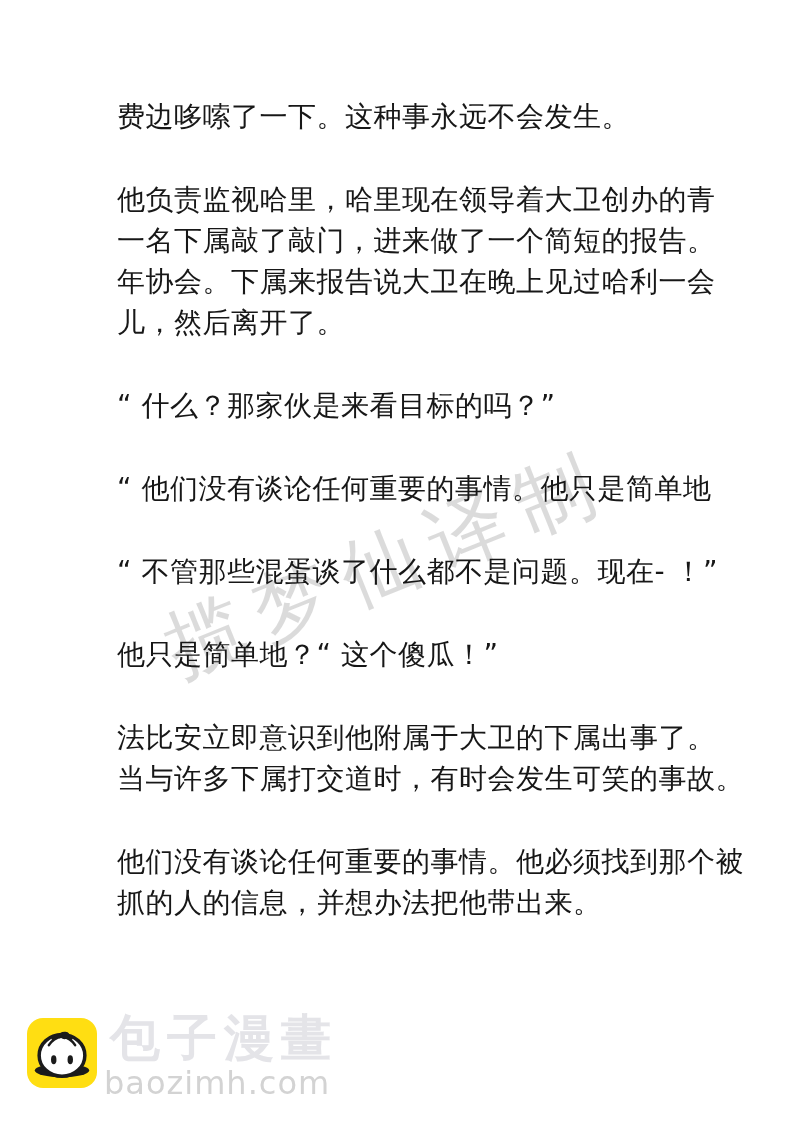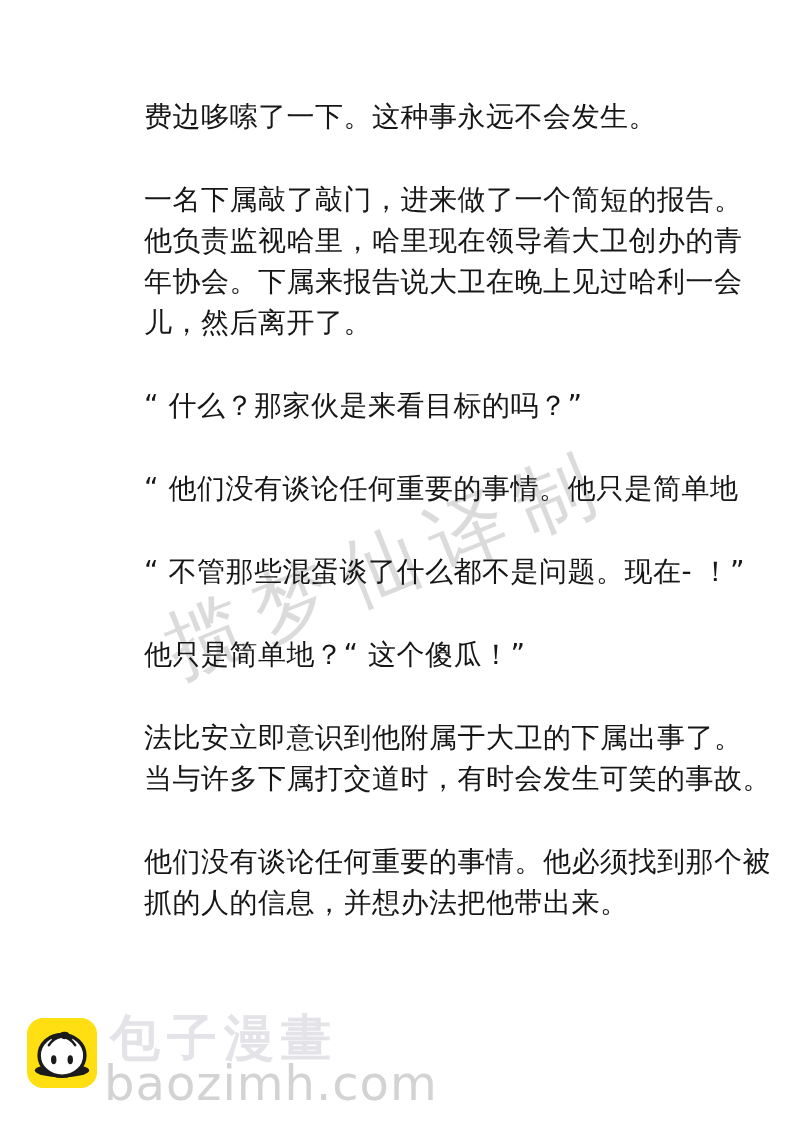--- a/index.html
+++ b/index.html
@@ -26,58 +26,57 @@
   }
   
   .content{
     position:absolute;
     left:117px;top:96px;
     width:620px;
     color:#171717;
     font-size:28px;
     letter-spacing:0.5px;
     z-index:2;
-    margin-left:27px;
   }
   .content p{margin:0 0 42px 0;padding:0;}
   .content .line{display:block;line-height:41px;white-space:nowrap;}
   
   .footer{position:absolute;left:0;top:1010px;width:784px;height:112px;z-index:2;}
   .logo-tile{
     position:absolute;left:27px;top:8px;
     width:70px;height:70px;
     border-radius:16px;
     display:flex;align-items:center;justify-content:center;
   }
   .brand-cn{
     position:absolute;left:110px;top:2px;
     font-size:50px;line-height:52px;
     letter-spacing:7px;
     font-weight:bold;
   }
   .brand-url{
     position:absolute;left:104px;top:52px;
-    font-size:48px;line-height:42px;
+    font-size:32px;line-height:42px;
     letter-spacing:1px;
   }
 </style>
 </head>
 <body>
 
 <div class="page">
 
   <div class="watermark" style="color: rgba(0, 0, 0, 0.14);">揽梦仙译制</div>
 
   <div class="content" style="color: rgb(23, 23, 23);">
       <p>
         <span class="line">费边哆嗦了一下。这种事永远不会发生。</span>
       </p>
       <p>
+        <span class="line">他负责监视哈里，哈里现在领导着大卫创办的青</span>
         <span class="line">一名下属敲了敲门，进来做了一个简短的报告。</span>
-        <span class="line">他负责监视哈里，哈里现在领导着大卫创办的青</span>
         <span class="line">年协会。下属来报告说大卫在晚上见过哈利一会</span>
         <span class="line">儿，然后离开了。</span>
       </p>
       <p>
         <span class="line">“ 什么？那家伙是来看目标的吗？”</span>
       </p>
       <p>
         <span class="line">“ 他们没有谈论任何重要的事情。他只是简单地</span>
       </p>
       <p>

